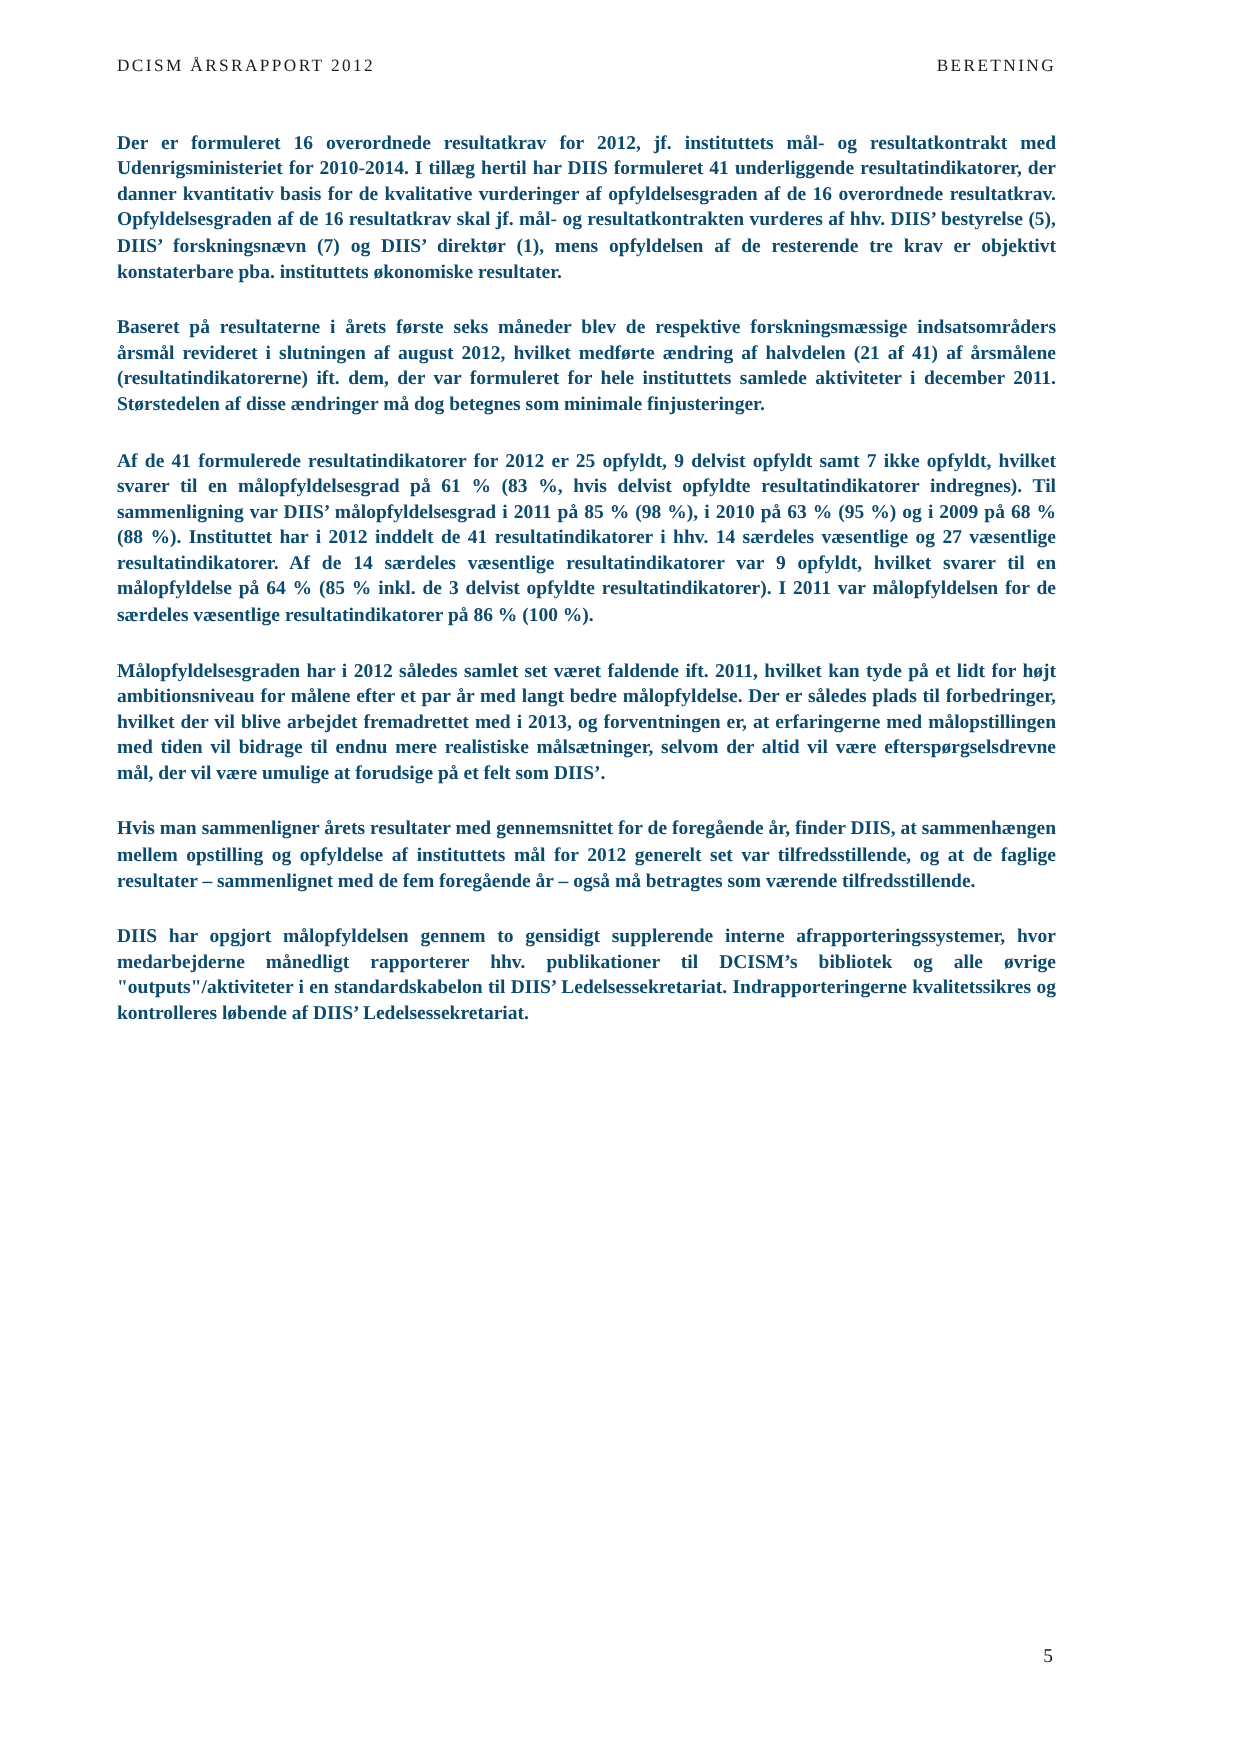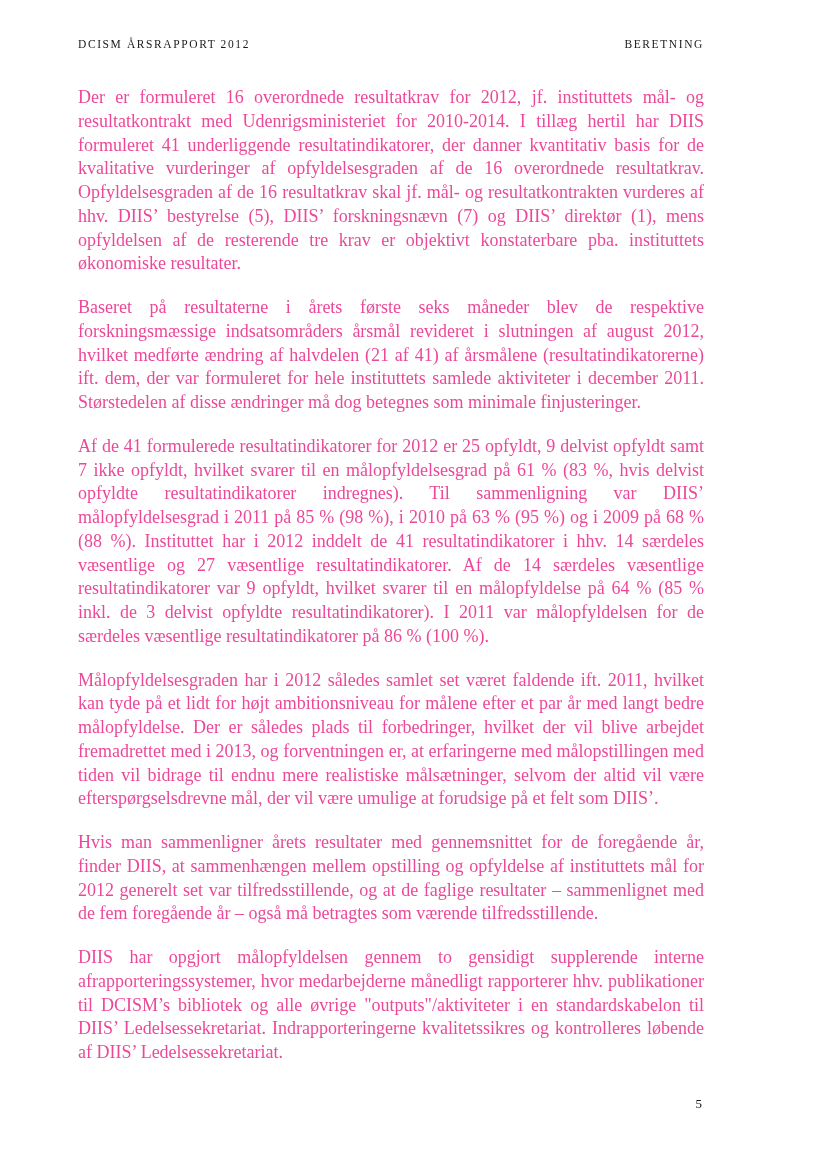--- a/index.html
+++ b/index.html
@@ -25,24 +25,25 @@
     justify-content: space-between;
     font-size: 11.5px;
     letter-spacing: 1.6px;
     color: #1a1a1a;
   }
   .content {
     position: absolute;
     top: 86px;
     left: 78px;
     width: 626px;
-    font-size: 18px;
+    font-size: 13px;
     line-height: 1.32;
     text-align: justify;
-    color: #ec4899;
+    color: #0c4a6e;
+    font-weight: bold;
   }
   .content p {
     margin: 0 0 20px 0;
   }
   .page-number {
     position: absolute;
     top: 1096px;
     right: 124px;
     font-size: 13px;
     color: #141414;

